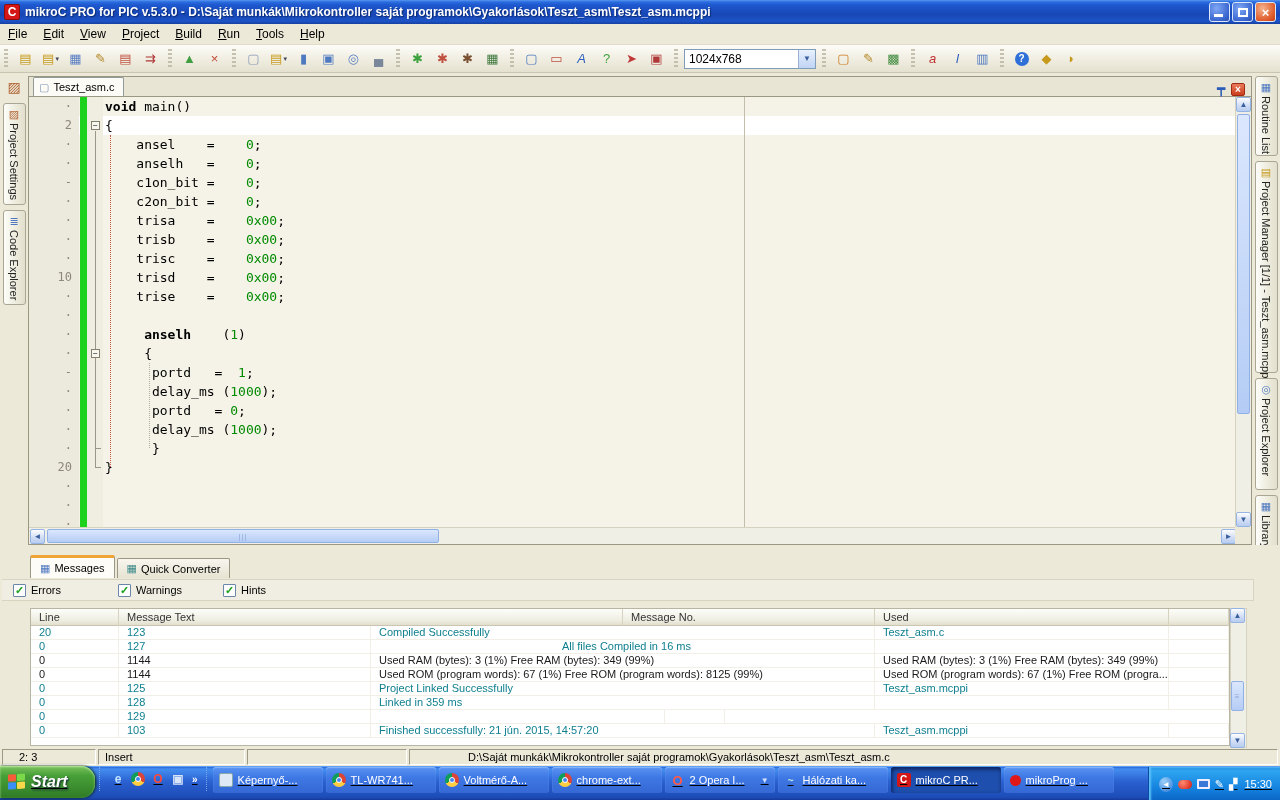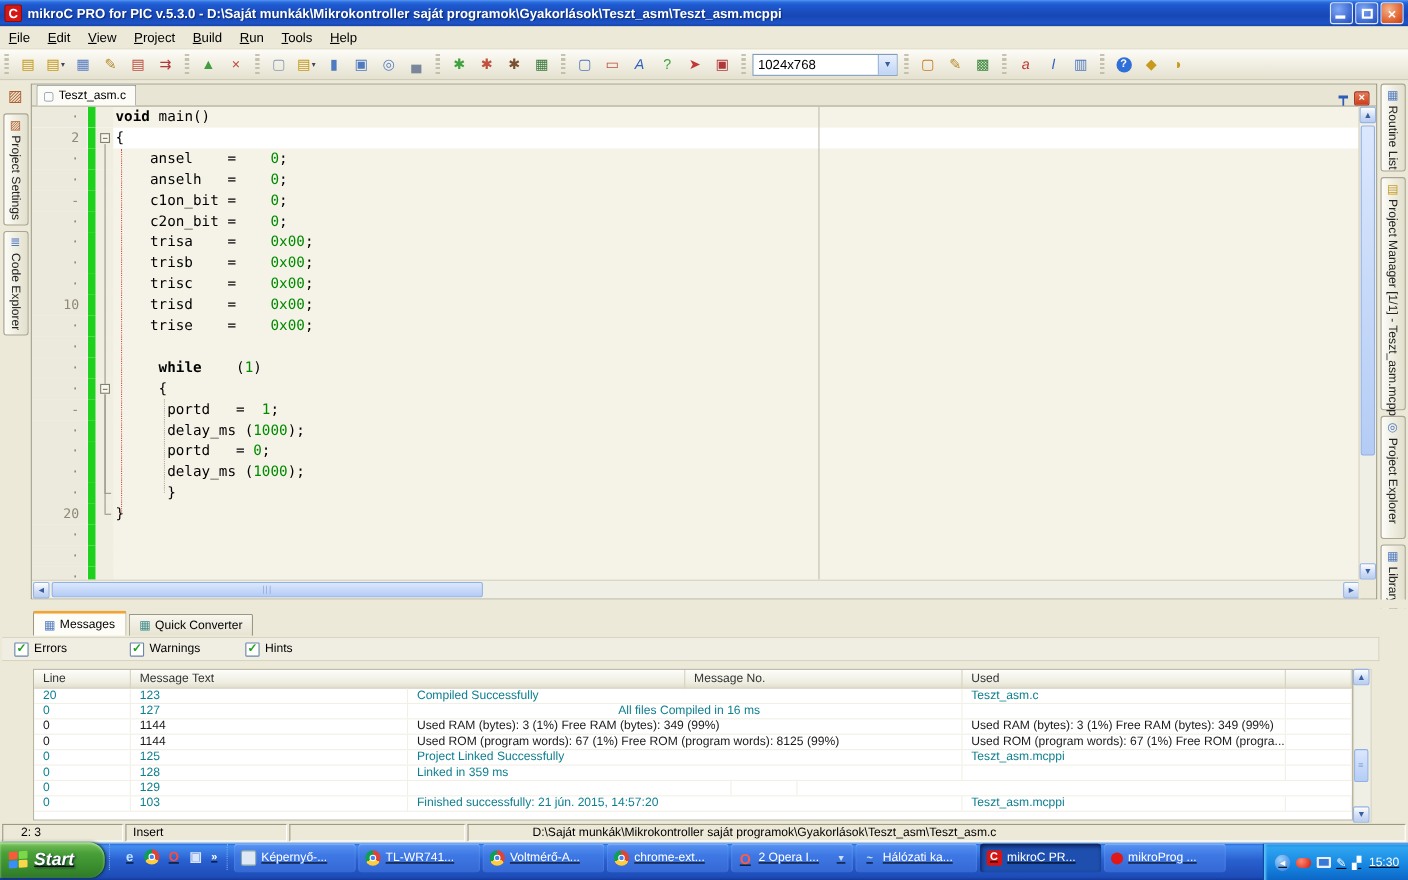--- a/index.html
+++ b/index.html
@@ -429,21 +429,21 @@
           <div class="eline" style="top: 209px;">
             <span class="gut-num">·</span>
             <span class="greenbar"></span>
             <span class="gut-fold"></span>
             <span class="code"></span>
           </div>
           <div class="eline" style="top: 228px;">
             <span class="gut-num">·</span>
             <span class="greenbar"></span>
             <span class="gut-fold"></span>
-            <span class="code"><span>     </span><b>while</b><span>    (</span><i>1</i><span>)</span></span>
+            <span class="code"><span>     </span><b>anselh</b><span>    (</span><i>1</i><span>)</span></span>
           </div>
           <div class="eline" style="top: 247px;">
             <span class="gut-num">·</span>
             <span class="greenbar"></span>
             <span class="gut-fold"></span>
             <span class="code"><span>     {</span></span>
           </div>
           <div class="eline" style="top: 266px;">
             <span class="gut-num">-</span>
             <span class="greenbar"></span>
@@ -640,21 +640,21 @@
         <span class="sb-btn" style="left:-1px;top:-1px;">▲</span>
         <span class="sb-thumb" style="left:0px;top:72px;width:13px;height:30px;">
             <span class="grip">≡</span>
           </span>
         <span class="sb-btn" style="left:-1px;bottom:-1px;">▼</span>
       </div>
     </div>
   </div>
 
   <div class="statusbar">
-    <span class="scell" style="width:110px;padding-left:16px;">2: 3</span>
+    <span class="scell" style="width:94px;padding-left:16px;">2: 3</span>
     <span class="scell" style="width:147px;">Insert</span>
     <span class="scell" style="width:160px;"></span>
     <span class="scell" style="flex:1; padding-left:58px;">D:\Saját munkák\Mikrokontroller saját programok\Gyakorlások\Teszt_asm\Teszt_asm.c</span>
   </div>
 
   <div class="taskbar">
     <div class="startbtn">
       <span class="flag">
           <i></i>
           <i></i>

